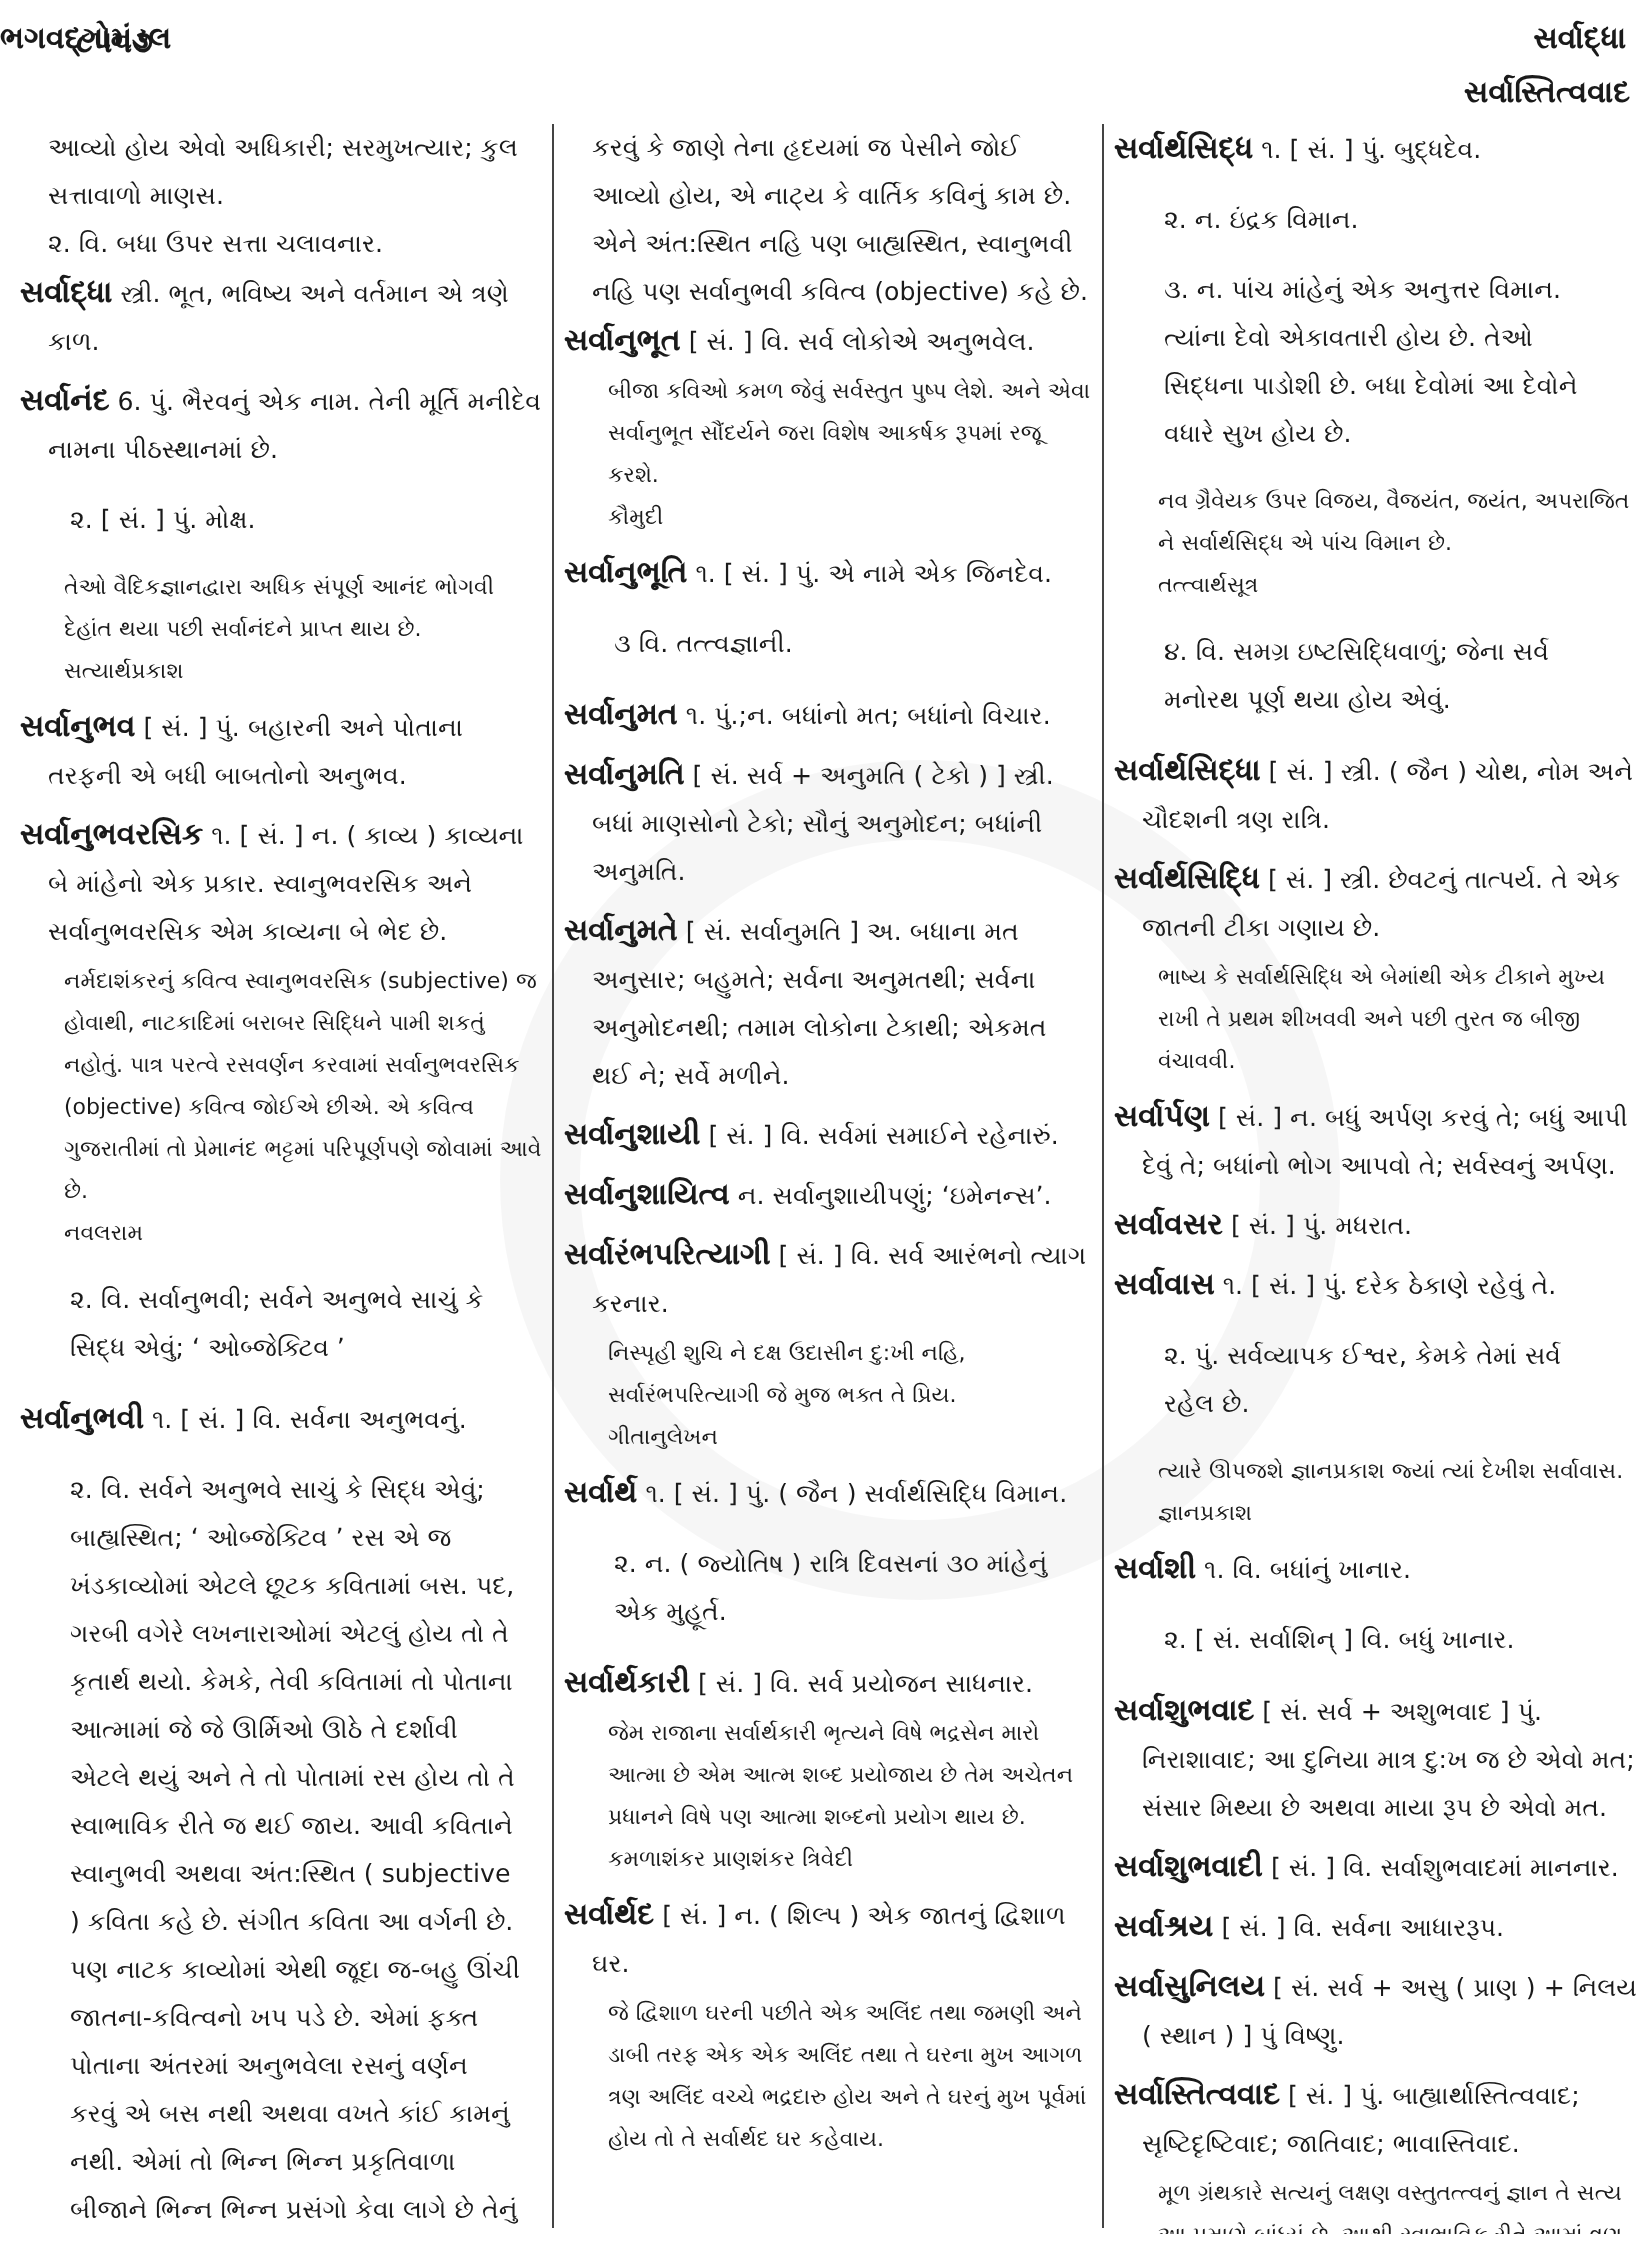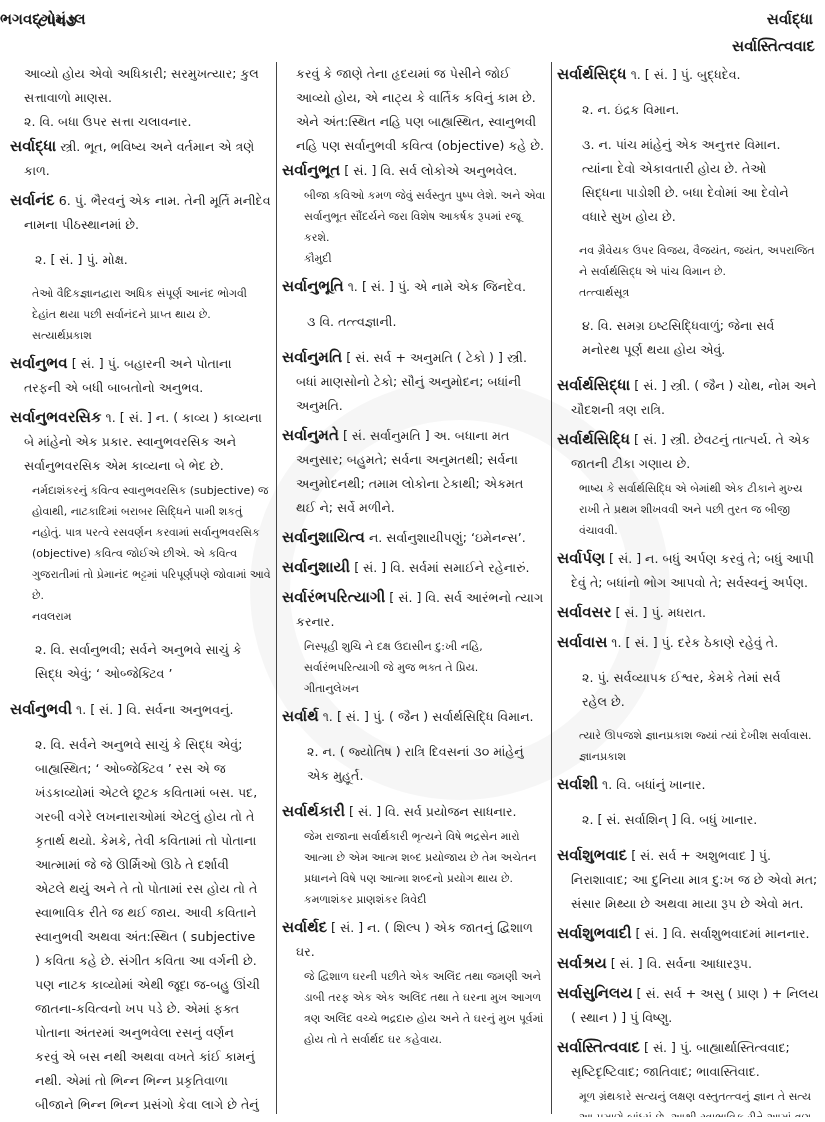--- a/index.html
+++ b/index.html
@@ -72,32 +72,33 @@
       <p class="cont sense">કરવું કે જાણે તેના હૃદયમાં જ પેસીને જોઈ આવ્યો હોય, એ નાટ્ય કે વાર્તિક કવિનું કામ છે. એને અંત:સ્થિત નહિ પણ બાહ્યસ્થિત, સ્વાનુભવી નહિ પણ સર્વાનુભવી કવિત્વ (objective) કહે છે.</p>
       <div class="entry">
         <p class="p"><span class="hw">સર્વાનુભૂત</span> <span>[ સં. ] વિ. સર્વ લોકોએ અનુભવેલ.</span></p>
         <div class="quote"><span>બીજા કવિઓ કમળ જેવું સર્વસ્તુત પુષ્પ લેશે. અને એવા સર્વાનુભૂત સૌંદર્યને જરા વિશેષ આકર્ષક રૂપમાં રજૂ કરશે.</span><span class="src">કૌમુદી</span></div>
       </div>
       <div class="entry">
         <p class="p"><span class="hw">સર્વાનુભૂતિ</span> <span>૧. [ સં. ] પું. એ નામે એક જિનદેવ.</span></p>
         <p class="sense">૩ વિ. તત્ત્વજ્ઞાની.</p>
       </div>
       <div class="entry">
+        <p class="p"><span class="hw">સર્વાનુમત</span> <span>૧. પું.;ન. બધાંનો મત; બધાંનો વિચાર.</span></p>
       </div>
       <div class="entry">
         <p class="p"><span class="hw">સર્વાનુમતિ</span> <span>[ સં. સર્વ + અનુમતિ ( ટેકો ) ] સ્ત્રી. બધાં માણસોનો ટેકો; સૌનું અનુમોદન; બધાંની અનુમતિ.</span></p>
       </div>
       <div class="entry">
         <p class="p"><span class="hw">સર્વાનુમતે</span> <span>[ સં. સર્વાનુમતિ ] અ. બધાના મત અનુસાર; બહુમતે; સર્વના અનુમતથી; સર્વના અનુમોદનથી; તમામ લોકોના ટેકાથી; એકમત થઈ ને; સર્વે મળીને.</span></p>
       </div>
       <div class="entry">
-        <p class="p"><span class="hw">સર્વાનુશાયિત્વ</span> <span>ન. સર્વાનુશાયીપણું; ‘ઇમેનન્સ’.</span></p>
+        <p class="p"><span class="hw">સર્વાનુશાયી</span> <span>[ સં. ] વિ. સર્વમાં સમાઈને રહેનારું.</span></p>
       </div>
       <div class="entry">
-        <p class="p"><span class="hw">સર્વાનુશાયી</span> <span>[ સં. ] વિ. સર્વમાં સમાઈને રહેનારું.</span></p>
+        <p class="p"><span class="hw">સર્વાનુશાયિત્વ</span> <span>ન. સર્વાનુશાયીપણું; ‘ઇમેનન્સ’.</span></p>
       </div>
       <div class="entry">
         <p class="p"><span class="hw">સર્વારંભપરિત્યાગી</span> <span>[ સં. ] વિ. સર્વ આરંભનો ત્યાગ કરનાર.</span></p>
         <div class="quote"><span>નિસ્પૃહી શુચિ ને દક્ષ ઉદાસીન દુ:ખી નહિ, સર્વારંભપરિત્યાગી જે મુજ ભક્ત તે પ્રિય.</span><span class="src">ગીતાનુલેખન</span></div>
       </div>
       <div class="entry">
         <p class="p"><span class="hw">સર્વાર્થ</span> <span>૧. [ સં. ] પું. ( જૈન ) સર્વાર્થસિદ્ધિ વિમાન.</span></p>
         <p class="sense">૨. ન. ( જ્યોતિષ ) રાત્રિ દિવસનાં ૩૦ માંહેનું એક મુહૂર્ત.</p>
       </div>
       <div class="entry">

